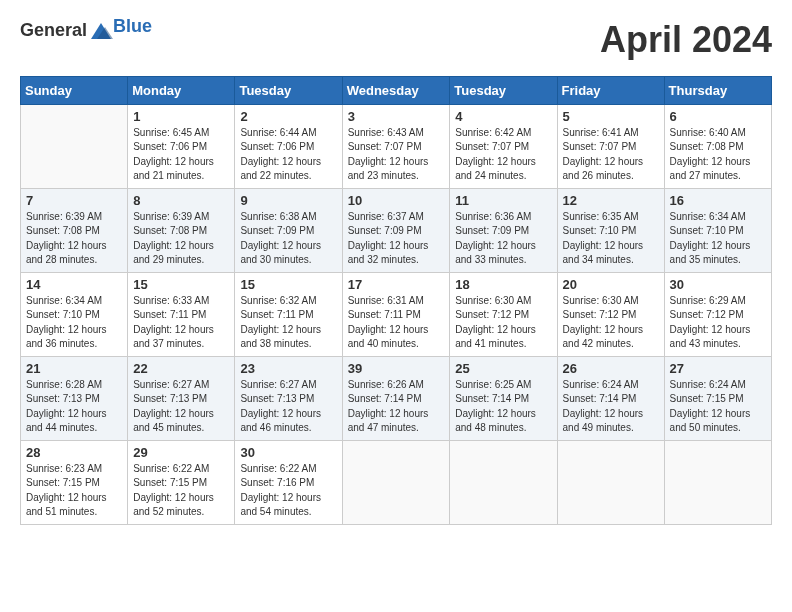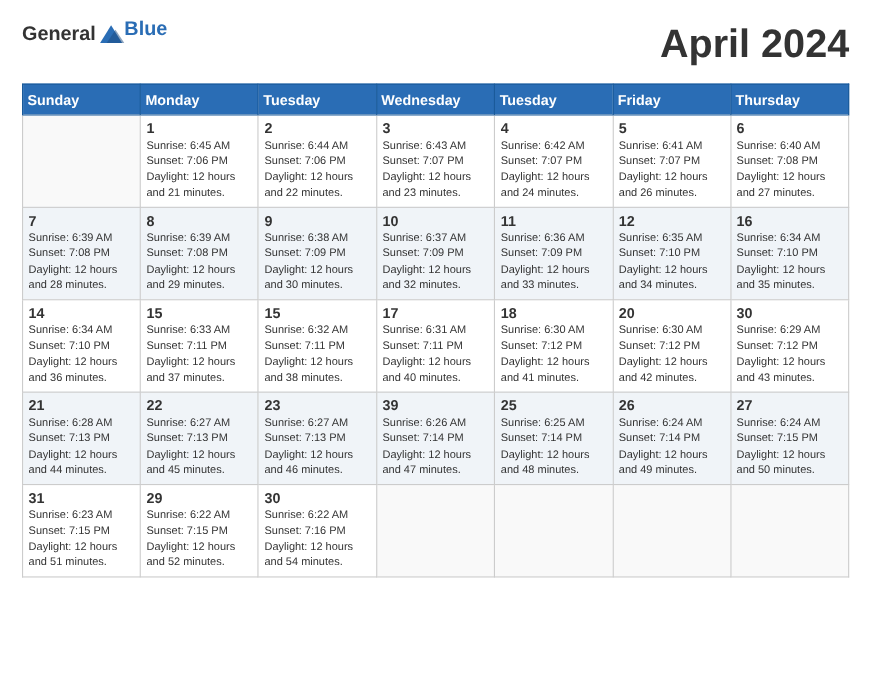--- a/index.html
+++ b/index.html
@@ -237,21 +237,21 @@
           <span class="day-number">26</span>
           <div class="day-info">Sunrise: 6:24 AM<br>Sunset: 7:14 PM<br>Daylight: 12 hours<br>and 49 minutes.</div>
         </td>
         <td>
           <span class="day-number">27</span>
           <div class="day-info">Sunrise: 6:24 AM<br>Sunset: 7:15 PM<br>Daylight: 12 hours<br>and 50 minutes.</div>
         </td>
       </tr>
       <tr>
         <td>
-          <span class="day-number">31</span>
+          <span class="day-number">28</span>
           <div class="day-info">Sunrise: 6:23 AM<br>Sunset: 7:15 PM<br>Daylight: 12 hours<br>and 51 minutes.</div>
         </td>
         <td>
           <span class="day-number">29</span>
           <div class="day-info">Sunrise: 6:22 AM<br>Sunset: 7:15 PM<br>Daylight: 12 hours<br>and 52 minutes.</div>
         </td>
         <td>
           <span class="day-number">30</span>
           <div class="day-info">Sunrise: 6:22 AM<br>Sunset: 7:16 PM<br>Daylight: 12 hours<br>and 54 minutes.</div>
         </td>

